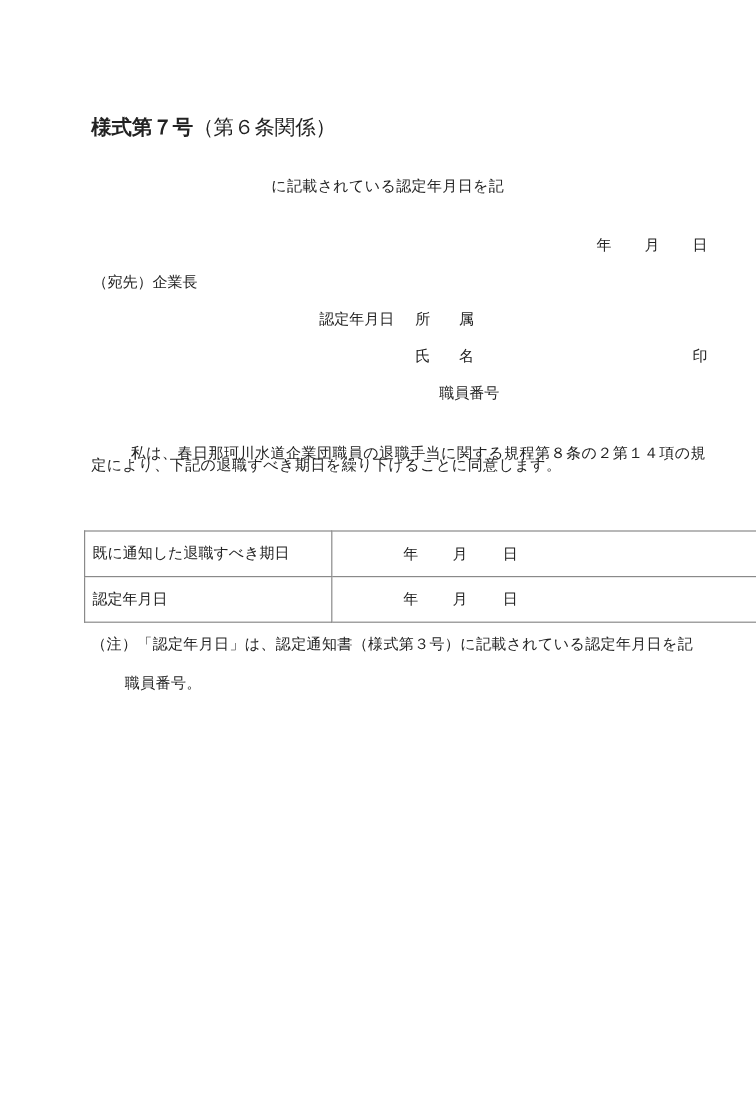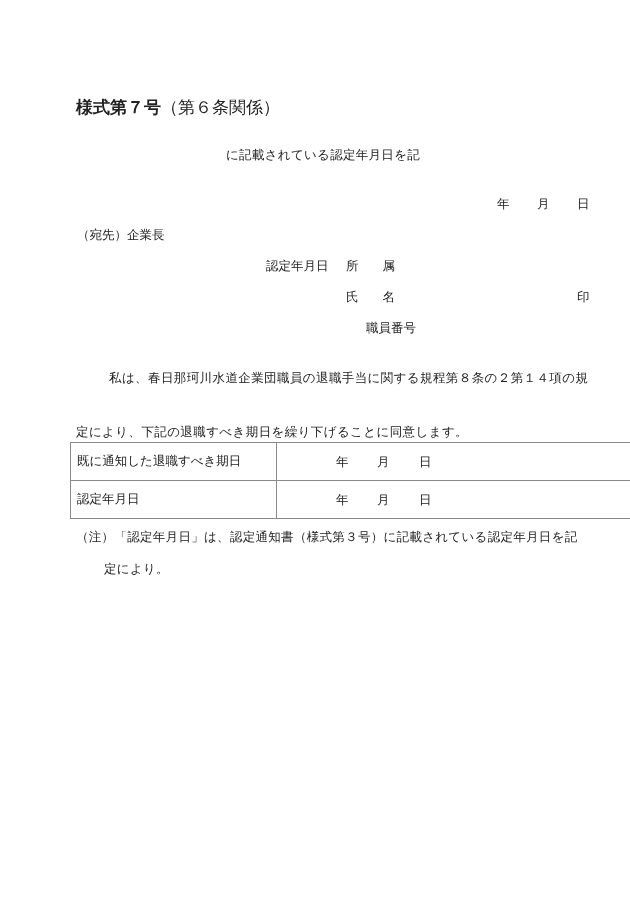--- a/index.html
+++ b/index.html
@@ -20,21 +20,21 @@
     .form-number { left: 76px; top: 99px; font-family: "DejaVu Sans", "Liberation Sans", sans-serif; font-size: 17px; }
     .form-number .bold { font-weight: bold; }
     .title { left: 226px; top: 147px; letter-spacing: 0.3px; }
     .date-line { top: 196px; }
     .addressee { left: 77px; top: 227px; }
     .applicant-label { left: 266px; top: 258px; }
     .field-label { left: 346px; }
     .field-label .gap { display: inline-block; width: 24px; }
     .seal { left: 577px; top: 289px; }
     .body-line1 { top: 370px; left: 90px; letter-spacing: 0.4px; margin-left: 19px; }
-    .body-line2 { top: 424px; left: 76px; letter-spacing: 0.4px; }
+    .body-line2 { top: 380px; left: 76px; letter-spacing: 0.4px; }
 
     table.dates {
       position: absolute;
       left: 70px;
       top: 442px;
       width: 588px;
       border-collapse: collapse;
     }
     table.dates td {
       border: 1.3px solid #8a8a8a;
@@ -104,15 +104,15 @@
       <td class="value-cell">
         <span class="ymd ymd-y">年</span>
         <span class="ymd ymd-m">月</span>
         <span class="ymd ymd-d">日</span>
       </td>
     </tr>
   </tbody>
     </table>
 
   <div class="abs note1">（注）「認定年月日」は、認定通知書（様式第３号）に記載されている認定年月日を記</div>
-  <div class="abs note2">定により。</div>
+  <div class="abs note2">職員番号。</div>
 
 </div>
 
 </body></html>

